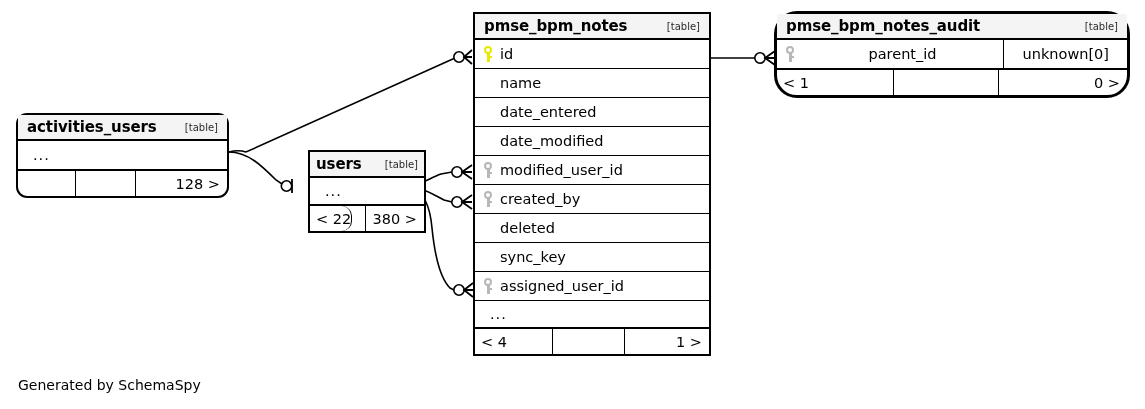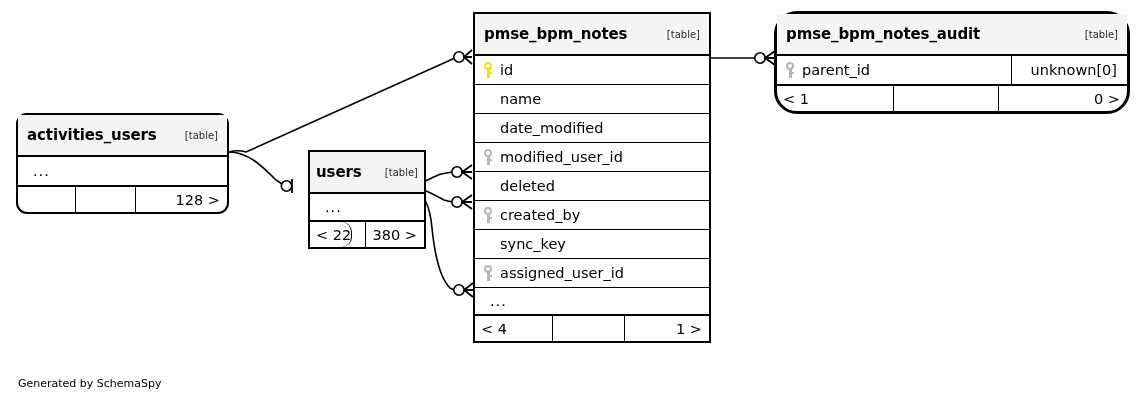--- a/index.html
+++ b/index.html
@@ -41,21 +41,21 @@
     border-radius: 23px;
   }
   .tbl-header {
     background: #f4f4f4;
     border-bottom: 2px solid #000000;
     box-sizing: border-box;
     display: flex;
     align-items: center;
     justify-content: space-between;
     padding: 0 9px;
-    height: 42px;
+    height: 26px;
   }
   .tbl-name {
     font-weight: bold;
     font-size: 15px;
     letter-spacing: -0.1px;
     white-space: nowrap;
   }
   .tbl-tag {
     font-size: 10px;
     color: #2b2b2b;
@@ -145,21 +145,21 @@
     justify-content: flex-end;
     padding-right: 6px;
     height: 100%;
     font-size: 14.5px;
     white-space: nowrap;
   }
   .credit {
     position: absolute;
     left: 18px;
     top: 377px;
-    font-size: 11px;
+    font-size: 14px;
     color: #000000;
     white-space: nowrap;
     z-index: 3;
   }
 </style>
 </head>
 <body>
 
 <div id="diagram-canvas">
 
@@ -244,41 +244,45 @@
           <i class="ktooth"></i>
         </span>
       <span class="col-name">id</span>
     </div>
     <div class="tbl-row">
       <span class="key-icon"></span>
       <span class="col-name">name</span>
     </div>
     <div class="tbl-row">
       <span class="key-icon"></span>
+      <span class="col-name">date_entered</span>
+    </div>
+    <div class="tbl-row">
+      <span class="key-icon"></span>
       <span class="col-name">date_modified</span>
     </div>
     <div class="tbl-row">
       <span class="key-icon key-fk">
           <i class="kring"></i>
           <i class="kstem"></i>
           <i class="ktooth"></i>
         </span>
       <span class="col-name">modified_user_id</span>
     </div>
     <div class="tbl-row">
+      <span class="key-icon key-fk">
+          <i class="kring"></i>
+          <i class="kstem"></i>
+          <i class="ktooth"></i>
+        </span>
+      <span class="col-name">created_by</span>
+    </div>
+    <div class="tbl-row">
       <span class="key-icon"></span>
       <span class="col-name">deleted</span>
-    </div>
-    <div class="tbl-row">
-      <span class="key-icon key-fk">
-          <i class="kring"></i>
-          <i class="kstem"></i>
-          <i class="ktooth"></i>
-        </span>
-      <span class="col-name">created_by</span>
     </div>
     <div class="tbl-row">
       <span class="key-icon"></span>
       <span class="col-name">sync_key</span>
     </div>
     <div class="tbl-row">
       <span class="key-icon key-fk">
           <i class="kring"></i>
           <i class="kstem"></i>
           <i class="ktooth"></i>
@@ -294,21 +298,21 @@
       <span class="foot-cell foot-mid" style="width:72px;"></span>
       <span class="foot-cell foot-right" style="flex:1;">1 &gt;</span>
     </div>
   </div>
 
   <div class="table-box thick" style="left:774px; top:11px; width:356px;">
     <div class="tbl-header">
       <span class="tbl-name">pmse_bpm_notes_audit</span>
       <span class="tbl-tag">[table]</span>
     </div>
-    <div class="tbl-row" style="padding-right:4px;">
+    <div class="tbl-row" style="padding-right:12px;text-align:center;">
       <span class="key-icon key-fk">
           <i class="kring"></i>
           <i class="kstem"></i>
           <i class="ktooth"></i>
         </span>
       <span class="col-name" style="flex:1;">parent_id</span>
       <span class="type-cell" style="width:112px;">unknown[0]</span>
     </div>
     <div class="tbl-footer">
       <span class="foot-cell foot-left" style="width:117px;">&lt; 1</span>

